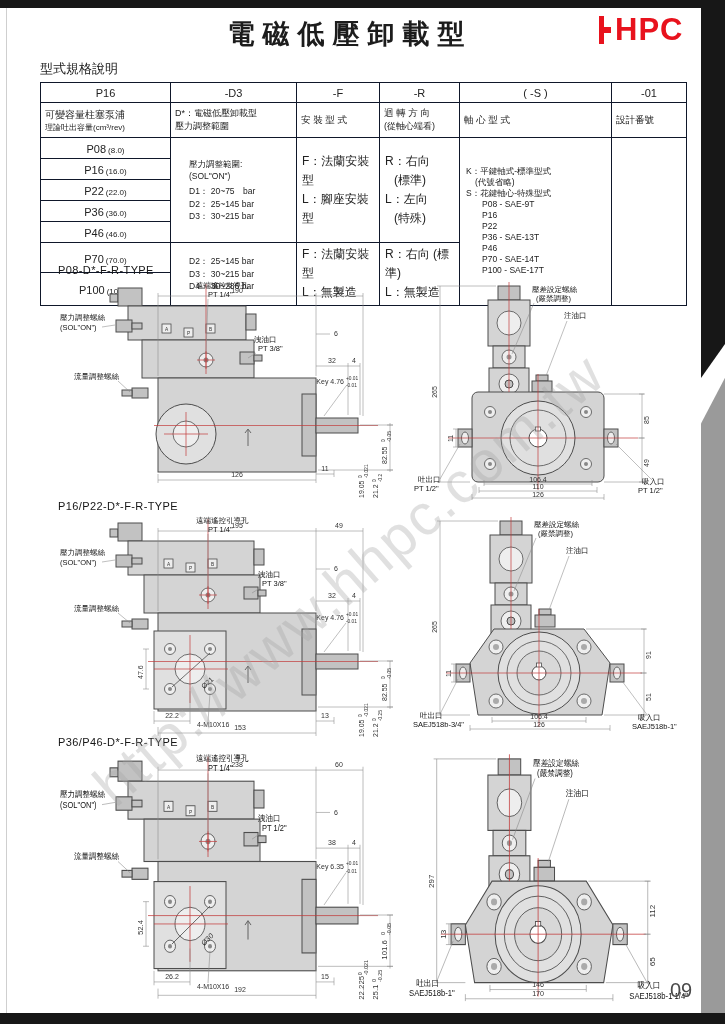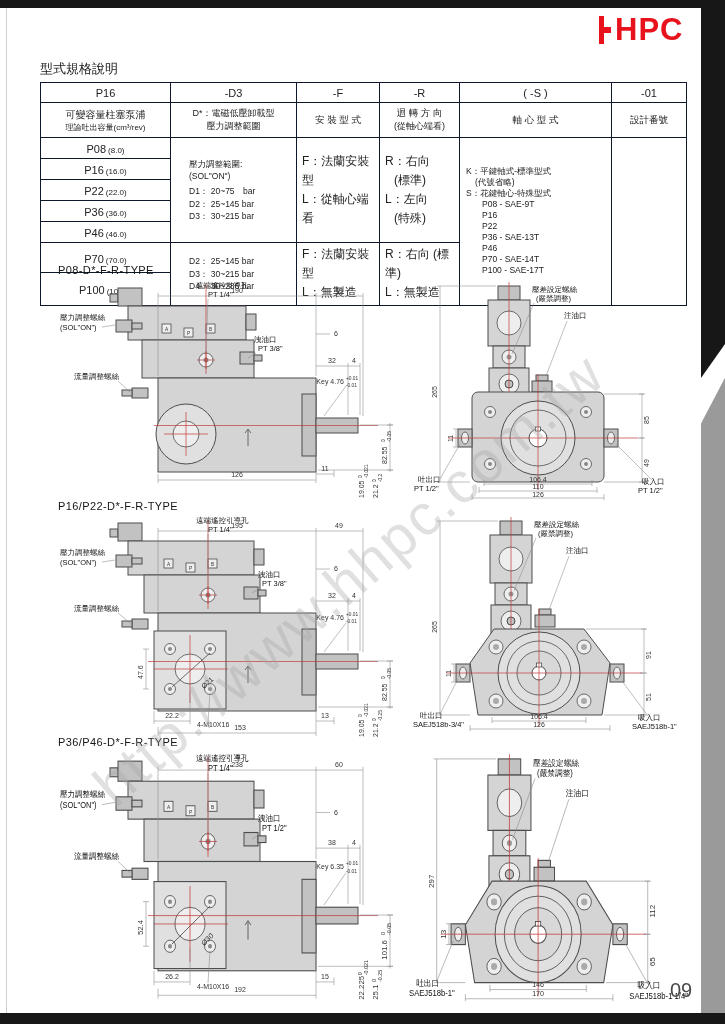--- a/index.html
+++ b/index.html
@@ -16,21 +16,21 @@
   
   .title{position:absolute;left:0;top:16px;width:700px;text-align:center;
          font-size:27px;font-weight:bold;letter-spacing:8px;color:#1c1c1c;}
   .logo{position:absolute;left:598px;top:14px;display:flex;align-items:center;}
   .logo-text{font-size:31px;font-weight:bold;letter-spacing:1px;line-height:1;}
   .secthead{position:absolute;left:40px;top:60px;font-size:13px;font-weight:normal;color:#1a1a1a;}
   
   .spec{position:absolute;left:40px;top:82px;width:646px;border-collapse:collapse;table-layout:fixed;}
   .spec th,.spec td{border:1px solid #0f172a;font-weight:normal;color:#222;padding:1px 4px;vertical-align:middle;}
   .spec thead th{font-size:11px;height:17px;text-align:center;}
-  .sub td{text-align:center;height:32px;margin-top:26px;}
+  .sub td{text-align:left;height:32px;margin-top:26px;}
   .s1{font-size:10px;} .s1b{font-size:8px;} .s2{font-size:9.5px;} .s2b{font-size:9px;}
   .mc{text-align:center;height:15px;white-space:nowrap;}
   .code{font-size:11px;} .disp{font-size:8px;margin-left:2px;}
   .dcell{font-size:8.5px;line-height:1.45;padding:2px 18px !important;}
   .fcell,.rcell{font-size:12px;line-height:1.6;padding:2px 5px !important;}
   .scell{font-size:8.5px;line-height:1.3;vertical-align:top;padding:4px 6px !important;}
   .ind1{padding-left:9px;} .ind2{padding-left:16px;}
   
   .dtitle{position:absolute;font-size:11px;color:#161616;letter-spacing:.4px;}
   svg{position:absolute;overflow:hidden;}
@@ -55,20 +55,21 @@
 <body>
 
 <div class="page">
 
   <div class="topbar"></div>
   <div class="rbar-black"></div>
   <div class="rbar-gray"></div>
   <div class="bottombar"></div>
   <div class="leftline"></div>
 
+  <div class="title">電磁低壓卸載型</div>
   <div class="logo">
     <svg width="17" height="30" style="position:static">
       <rect x="1" y="1" width="5" height="28" fill="#e8121d"></rect>
       <rect x="6" y="12" width="7" height="6" fill="#e8121d"></rect>
     </svg>
     <span class="logo-text" style="color:#e8121d">HPC</span>
   </div>
   <div class="secthead">型式規格說明</div>
 
   <table class="spec">
@@ -113,21 +114,21 @@
         <td class="dcell" rowspan="5">
           <div>壓力調整範圍:</div>
           <div>(SOL"ON")</div>
           <div style="height:3px"></div>
           <div>D1： 20~75　bar</div>
           <div>D2： 25~145 bar</div>
           <div>D3： 30~215 bar</div>
         </td>
         <td class="fcell" rowspan="5">
           <div>F：法蘭安裝型</div>
-          <div>L：從軸心端看</div>
+          <div>L：腳座安裝型</div>
         </td>
         <td class="rcell" rowspan="5">
           <div>R：右向</div>
           <div class="ind1">(標準)</div>
           <div>L：左向</div>
           <div class="ind1">(特殊)</div>
         </td>
         <td class="scell" rowspan="7">
           <div>K：平鍵軸式-標準型式</div>
           <div class="ind1">(代號省略)</div>

